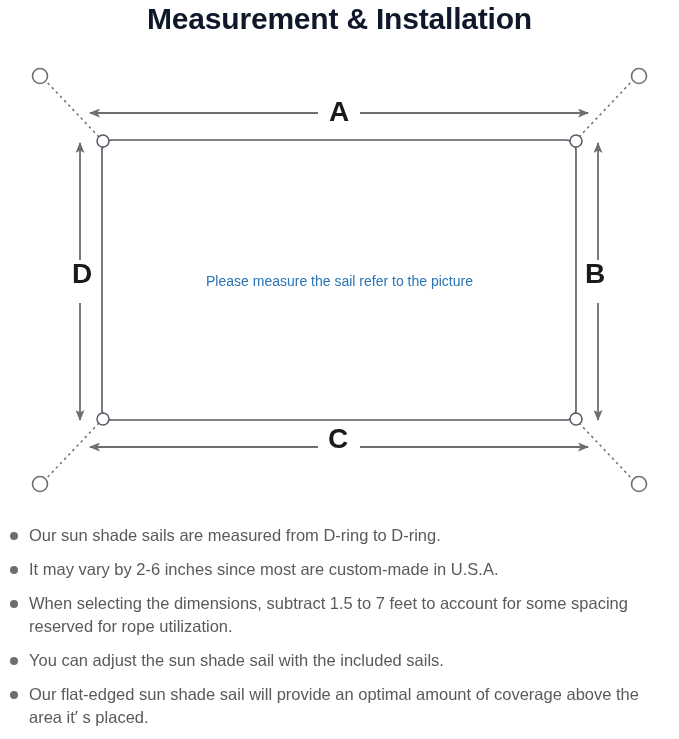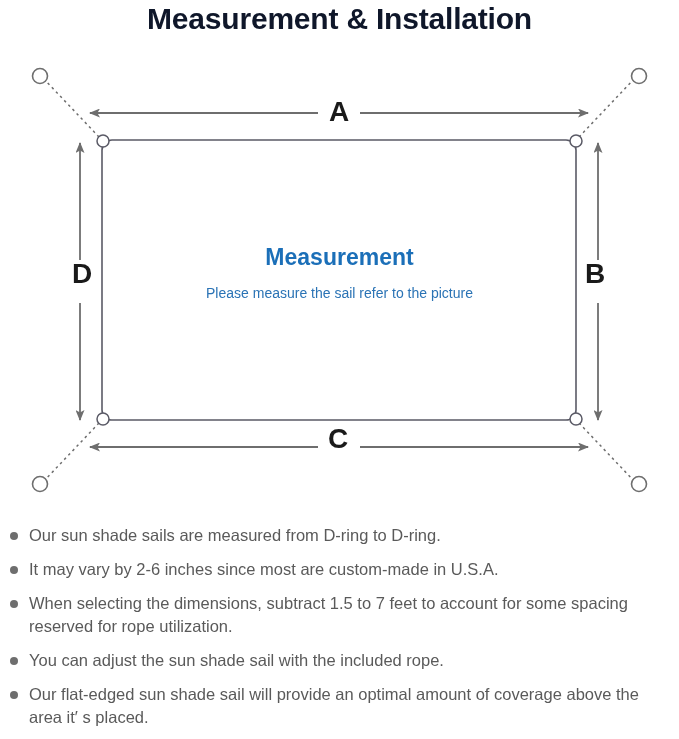--- a/index.html
+++ b/index.html
@@ -49,21 +49,21 @@
     width: 679px;
     text-align: center;
     font-size: 23px;
     font-weight: bold;
     color: #1b6fb8;
     white-space: nowrap;
   }
   .center-sub {
     position: absolute;
     left: 0;
-    top: 240px;
+    top: 228px;
     width: 679px;
     text-align: center;
     font-size: 14px;
     color: #2a73b5;
     white-space: nowrap;
   }
 
   .dim-label {
     position: absolute;
     font-size: 28px;
@@ -147,38 +147,37 @@
 
     <line x1="598" y1="215" x2="598" y2="98" stroke="#6e6e6e" stroke-width="1.8" marker-end="url(#arrHead)"></line>
     <line x1="598" y1="258" x2="598" y2="375" stroke="#6e6e6e" stroke-width="1.8" marker-end="url(#arrHead)"></line>
   </svg>
 
   <div class="dim-label dim-a">A</div>
   <div class="dim-label dim-b">B</div>
   <div class="dim-label dim-c">C</div>
   <div class="dim-label dim-d">D</div>
 
-  <div class="center-title">Measurement</div>
   <div class="center-sub">Please measure the sail refer to the picture</div>
 </div>
 
 <div class="notes">
   <div class="note">
     <span class="bullet"></span>
     <span class="note-text">Our sun shade sails are measured from D-ring to D-ring.</span>
   </div>
   <div class="note">
     <span class="bullet"></span>
     <span class="note-text">It may vary by 2-6 inches since most are custom-made in U.S.A.</span>
   </div>
   <div class="note">
     <span class="bullet"></span>
     <span class="note-text">When selecting the dimensions, subtract 1.5 to 7 feet to account for some spacing reserved for rope utilization.</span>
   </div>
   <div class="note">
     <span class="bullet"></span>
-    <span class="note-text">You can adjust the sun shade sail with the included rope.</span>
+    <span class="note-text">You can adjust the sun shade sail with the included sails.</span>
   </div>
   <div class="note">
     <span class="bullet"></span>
     <span class="note-text">Our flat-edged sun shade sail will provide an optimal amount of coverage above the area it′ s placed.</span>
   </div>
 </div>
 
 </body></html>

